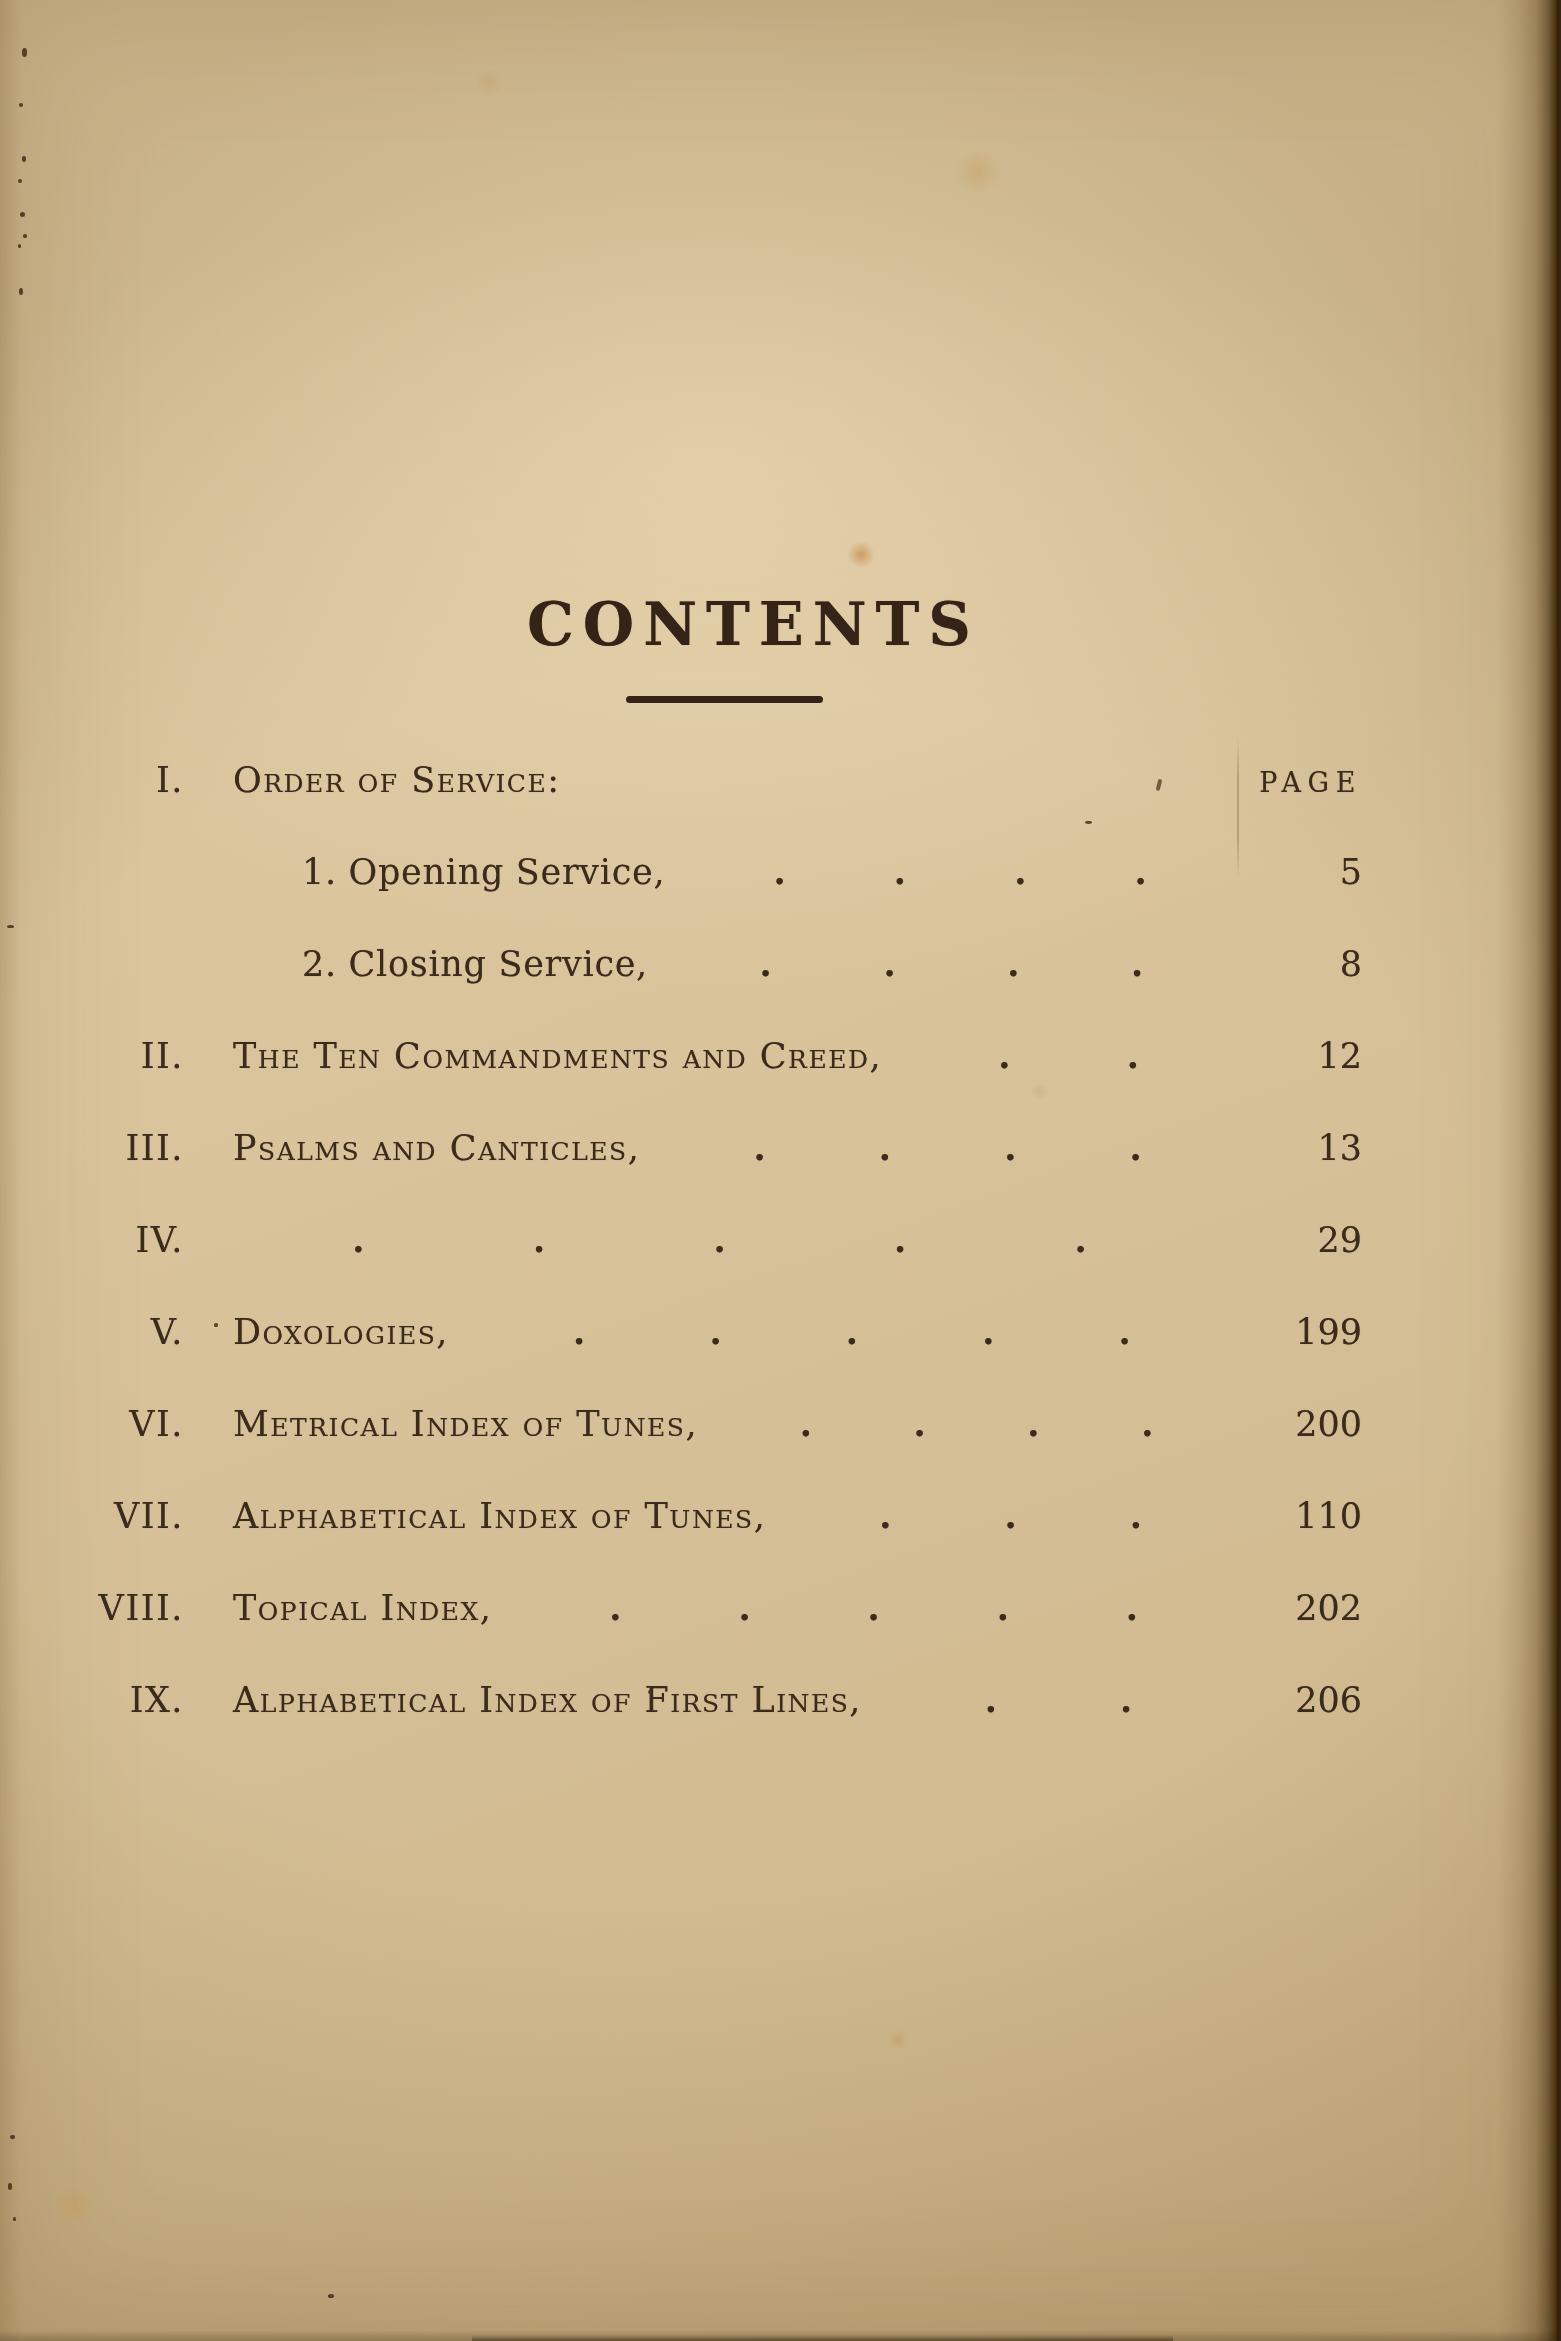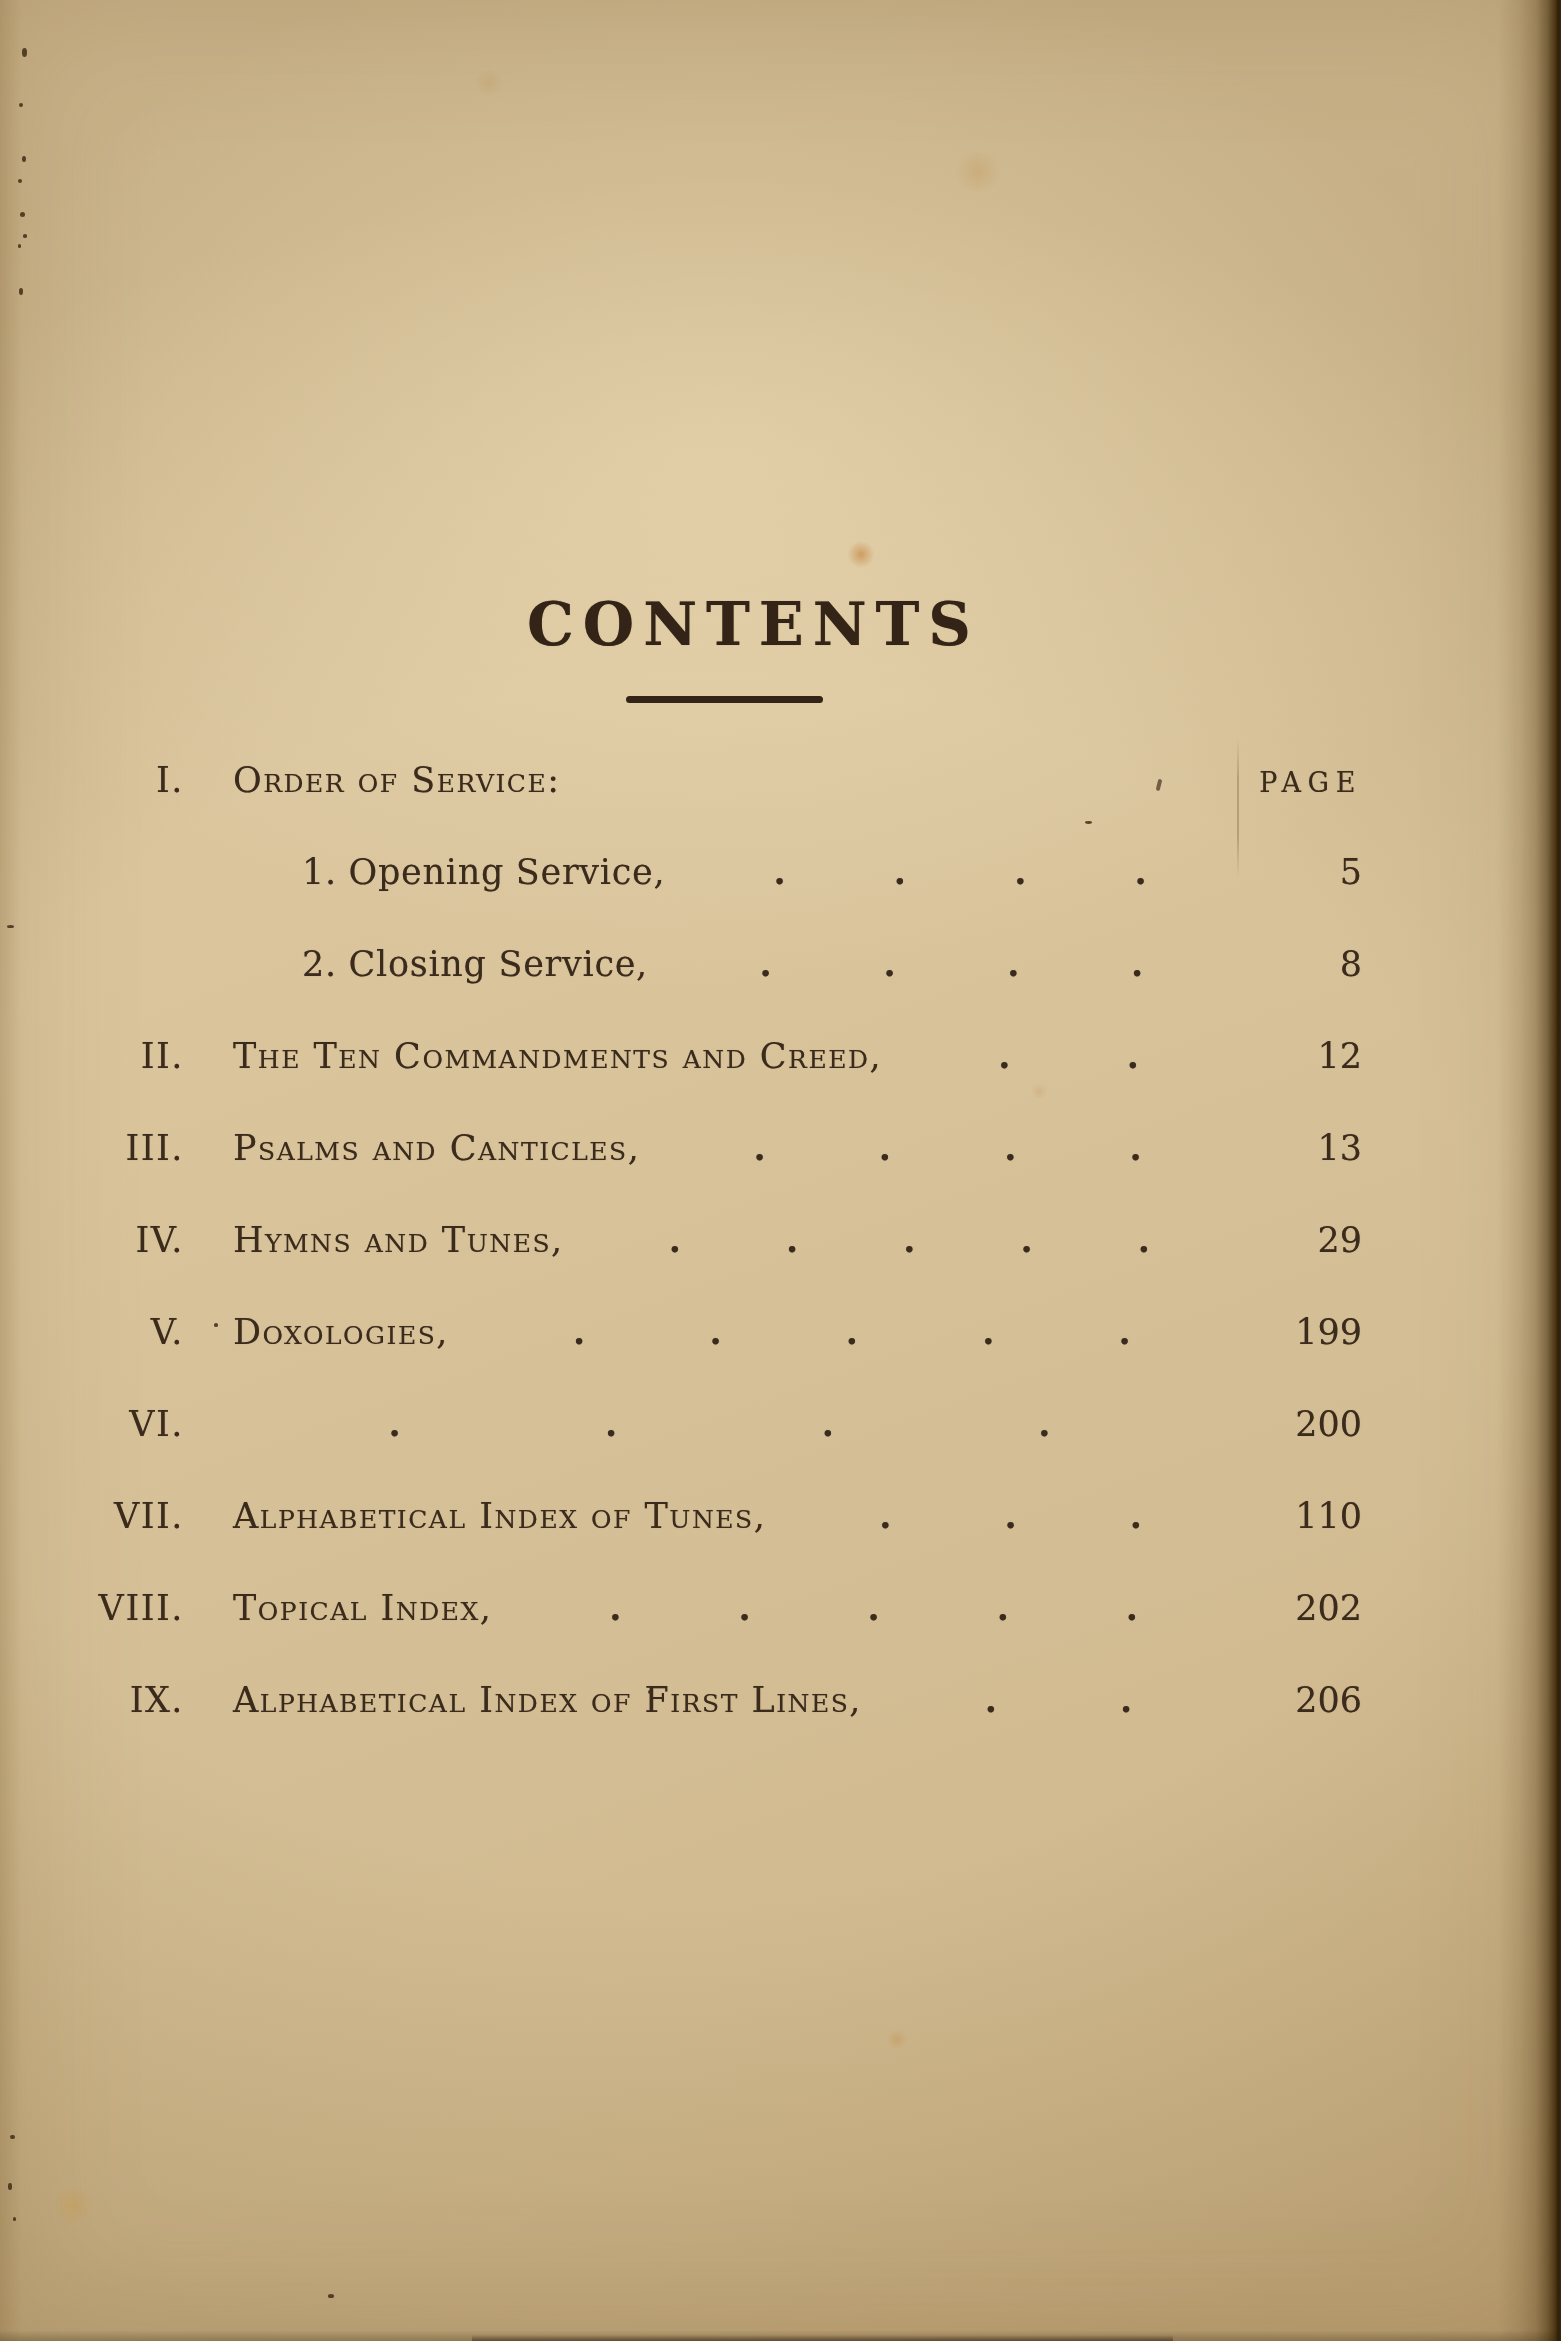--- a/index.html
+++ b/index.html
@@ -129,21 +129,20 @@
         <span class="dots">
           <span>.</span>
           <span>.</span>
           <span>.</span>
           <span>.</span>
         </span>
         <span class="pagecol">13</span>
       </div>
       <div class="toc-row">
         <span class="numeral">IV.</span>
-        <span class="label caps">Hymns and Tunes,</span>
         <span class="dots">
           <span>.</span>
           <span>.</span>
           <span>.</span>
           <span>.</span>
           <span>.</span>
         </span>
         <span class="pagecol">29</span>
       </div>
       <div class="toc-row">
@@ -153,20 +152,21 @@
           <span>.</span>
           <span>.</span>
           <span>.</span>
           <span>.</span>
           <span>.</span>
         </span>
         <span class="pagecol">199</span>
       </div>
       <div class="toc-row">
         <span class="numeral">VI.</span>
+        <span class="label caps">Metrical Index of Tunes,</span>
         <span class="dots">
           <span>.</span>
           <span>.</span>
           <span>.</span>
           <span>.</span>
         </span>
         <span class="pagecol">200</span>
       </div>
       <div class="toc-row">
         <span class="numeral">VII.</span>

